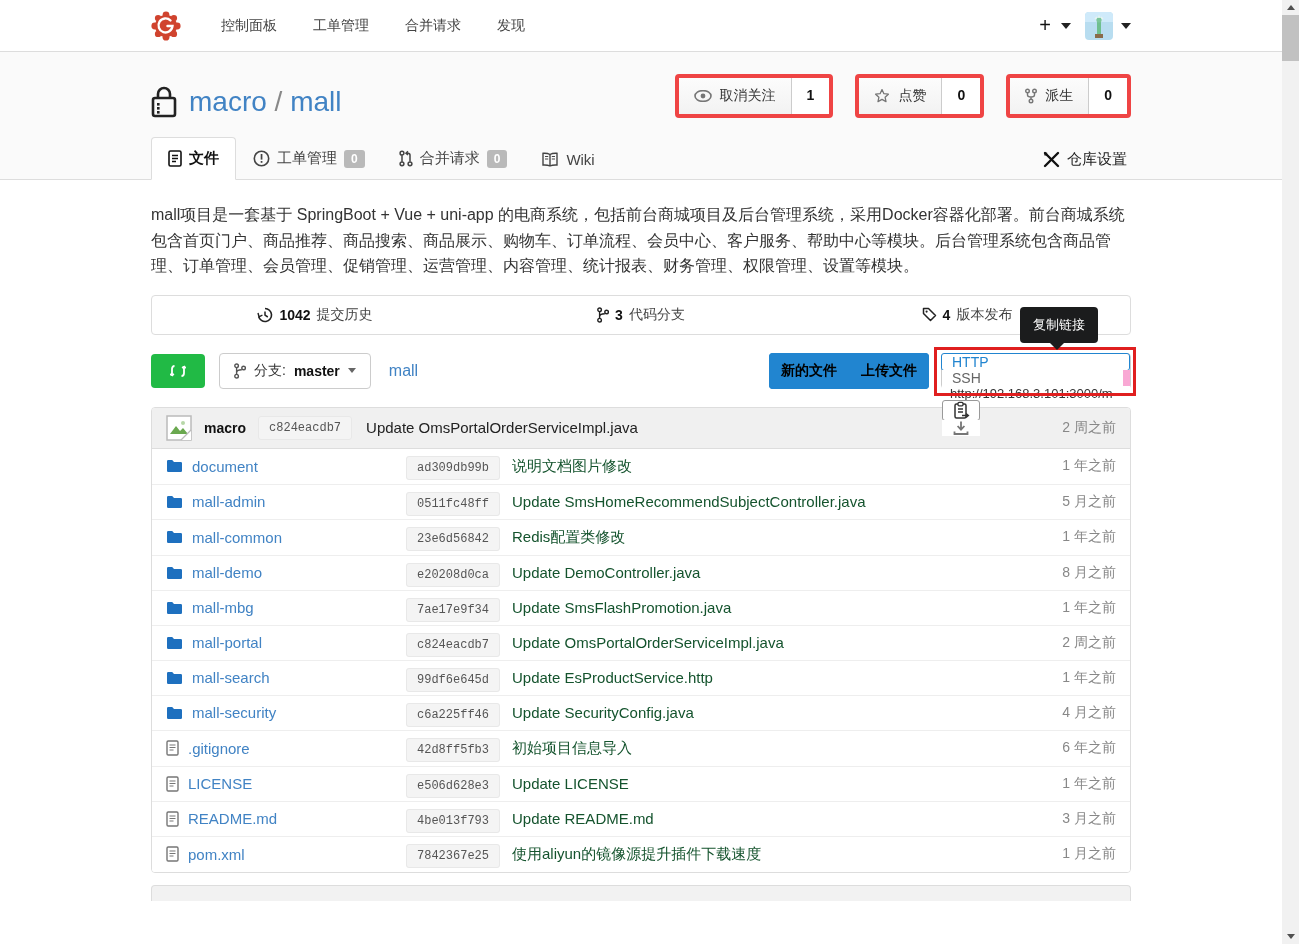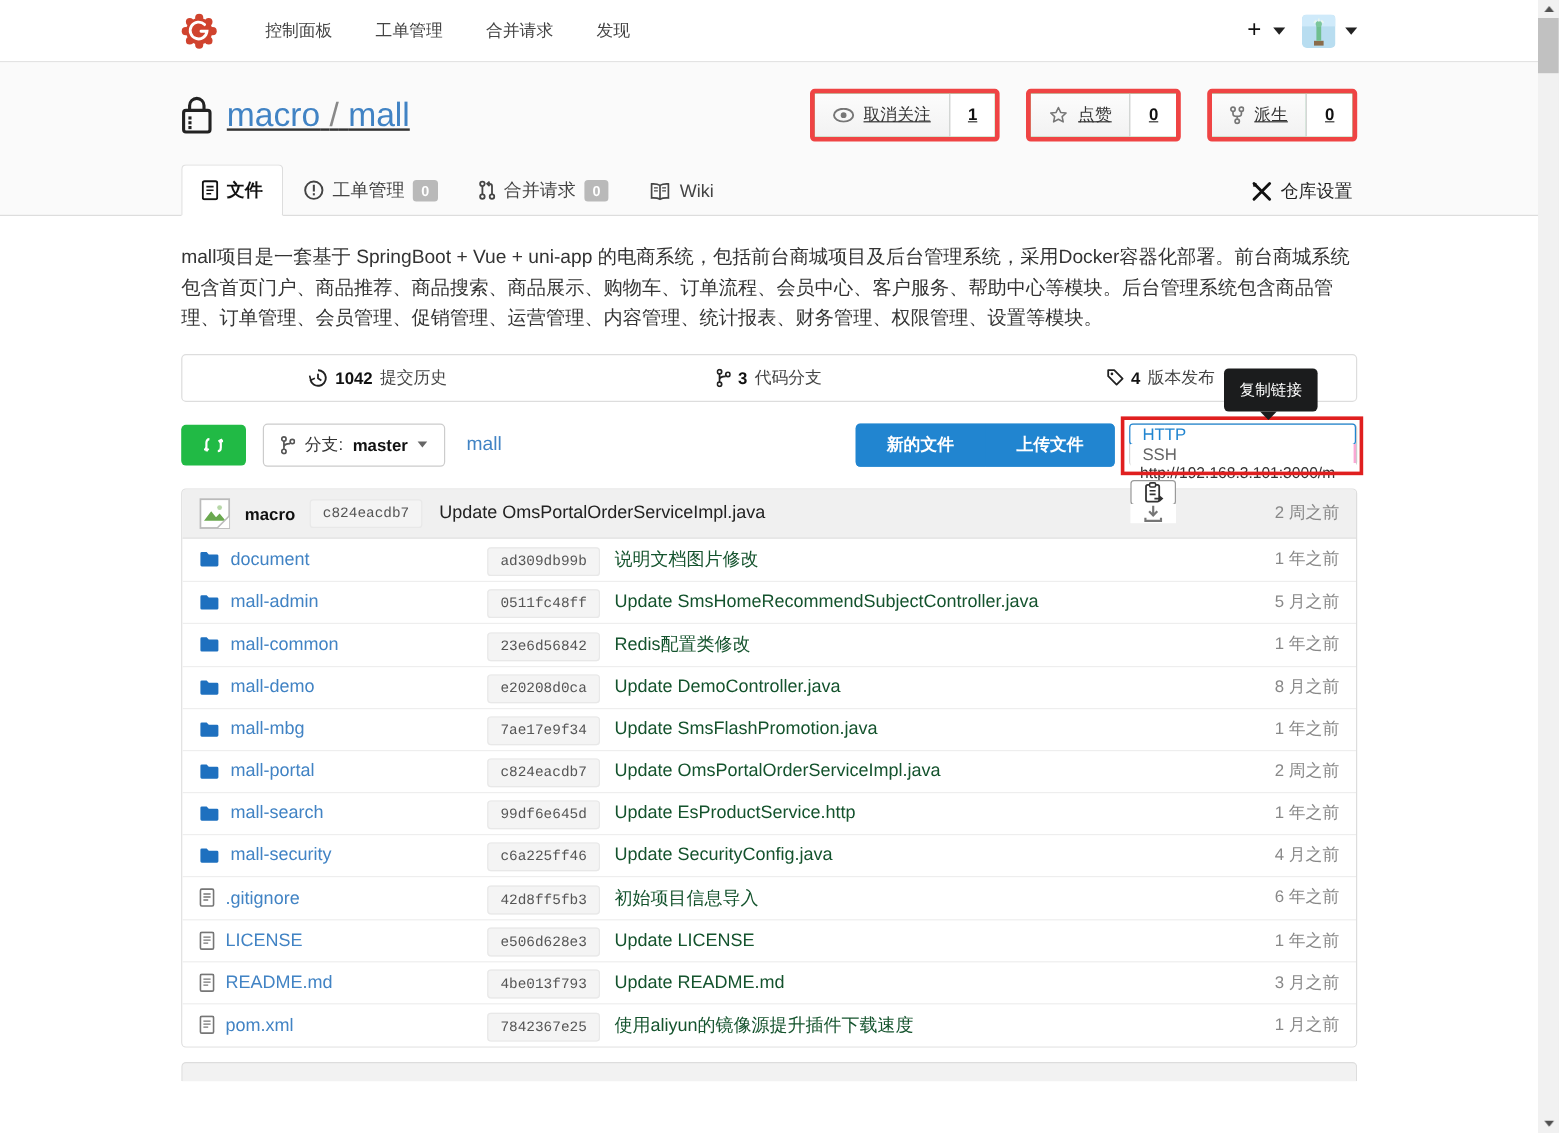--- a/index.html
+++ b/index.html
@@ -15,21 +15,21 @@
   .nav-menu { display:flex; margin-left:22px; gap:0; }
   .nav-item { font-size:14px; color:#444; padding:10px 18px; cursor:pointer; text-decoration:none; }
   .nav-right { margin-left:auto; display:flex; align-items:center; gap:14px; }
   .plus-group { display:flex; align-items:center; gap:10px; font-size:20px; color:#111; cursor:pointer; }
   .caret { width:0; height:0; border-left:5px solid transparent; border-right:5px solid transparent; border-top:6px solid #222; display:inline-block; }
   .avatar-group { display:flex; align-items:center; gap:8px; cursor:pointer; }
   .avatar { width:28px; height:28px; border-radius:4px; overflow:hidden; display:block; }
 
   
   .repo-head { background:#fafafa; border-bottom:1px solid #ddd; }
-  .title-row { display:flex; align-items:center; padding-top:22px;text-decoration:underline; }
+  .title-row { display:flex; align-items:flex-end; padding-top:22px; }
   .lock-icon { margin-right:12px; }
   .repo-title { font-size:28px; font-weight:400; color:#888; }
   .repo-title a { color:#4183c4; text-decoration:none; cursor:pointer; }
   .repo-actions { margin-left:auto; display:flex; gap:22px; }
   .action-btn { display:flex; border:4px solid #ef4444; border-radius:4px; overflow:hidden; background:#86efac; font-size:14px; }
   .action-label { display:flex; align-items:center; gap:8px; padding:9px 15px; background:linear-gradient(#fcfcfc,#f2f2f2); color:#333; cursor:pointer; white-space:nowrap; }
   .action-count { padding:9px 15px; border-left:1px solid #ccc; font-weight:bold; color:#111; background:#fff; cursor:pointer; }
 
   
   .tabs-row { display:flex; align-items:flex-end; margin-top:18px;text-align:right; }
@@ -47,27 +47,27 @@
   
   .toolbar { display:flex; align-items:center; margin-top:18px; position:relative; }
   .btn-green { background:#21ba45; border:none; border-radius:4px; width:54px; height:34px; display:flex; align-items:center; justify-content:center; cursor:pointer; }
   .branch-dd { display:flex; align-items:center; gap:8px; margin-left:14px; border:1px solid #ccc; border-radius:4px; background:#fff; padding:8px 14px; font-size:14px; color:#333; cursor:pointer; }
   .branch-dd b { color:#111; }
   .dd-caret { width:0;height:0;border-left:4px solid transparent;border-right:4px solid transparent;border-top:5px solid #666; }
   .crumb { margin-left:18px; font-size:16px; }
   .crumb a { color:#4183c4; text-decoration:none; cursor:pointer; }
   .toolbar-right { margin-left:auto; display:flex; align-items:center; gap:12px; }
   .blue-group { display:flex; background:#2185d0; border-radius:4px; overflow:hidden; }
-  .btn-blue { background:#2185d0; color:#ffffff; border:none; font-size:14px; font-weight:bold; padding:9px 26px; cursor:pointer; font-family:inherit; }
+  .btn-blue { background:#2185d0; color:#000000; border:none; font-size:14px; font-weight:bold; padding:9px 12px; cursor:pointer; font-family:inherit; }
   .clone-wrap { position:relative;border-radius:18px; }
   .red-box { position:absolute; left:-7px; right:-5px; top:-6px; bottom:-7px; border:3px solid #e01f1f; pointer-events:none; z-index:5; }
   .clone-panel { display:flex; align-items:stretch; border:1px solid #ccc; border-radius:4px; background:#fff; height:36px;flex-direction:column; }
   .proto-btn { font-size:14px; padding:0 10px; display:flex; align-items:center; cursor:pointer; background:#fff; border:none; font-family:inherit; }
   .proto-http { color:#2185d0; border:1px solid #2185d0; border-radius:3px; margin:-1px 0 -1px -1px; }
-  .proto-ssh { color:#666; border-right:2px solid #f9a8d4; }
+  .proto-ssh { color:#666; border-right:7px solid #f9a8d4; }
   .clone-input { border:none; outline:none; width:188px; padding:0 8px; font-size:13px; color:#333; font-family:inherit; }
   .icon-btn { width:38px; display:flex; align-items:center; justify-content:center; background:#fff; border:none; cursor:pointer; }
   .copy-btn { border:1px solid #999; border-radius:3px; margin:-1px 0; }
   .tooltip { position:absolute; bottom:46px; right:33px; background:#1b1c1d; color:#fff; font-size:13px; padding:9px 13px; border-radius:4px; white-space:nowrap; z-index:6; }
   .tooltip:after { content:""; position:absolute; left:30px; top:100%; border:7px solid transparent; border-top-color:#1b1c1d; }
 
   
   .file-table { margin-top:18px; border:1px solid #ddd; border-radius:4px; overflow:hidden; background:#fff; }
   .ft-head { display:flex; align-items:center; background:#f0f0f0; padding:7px 14px; border-bottom:1px solid #ddd; font-size:14px; }
   .ft-head .author { font-weight:bold; color:#111; margin:0 12px; }

